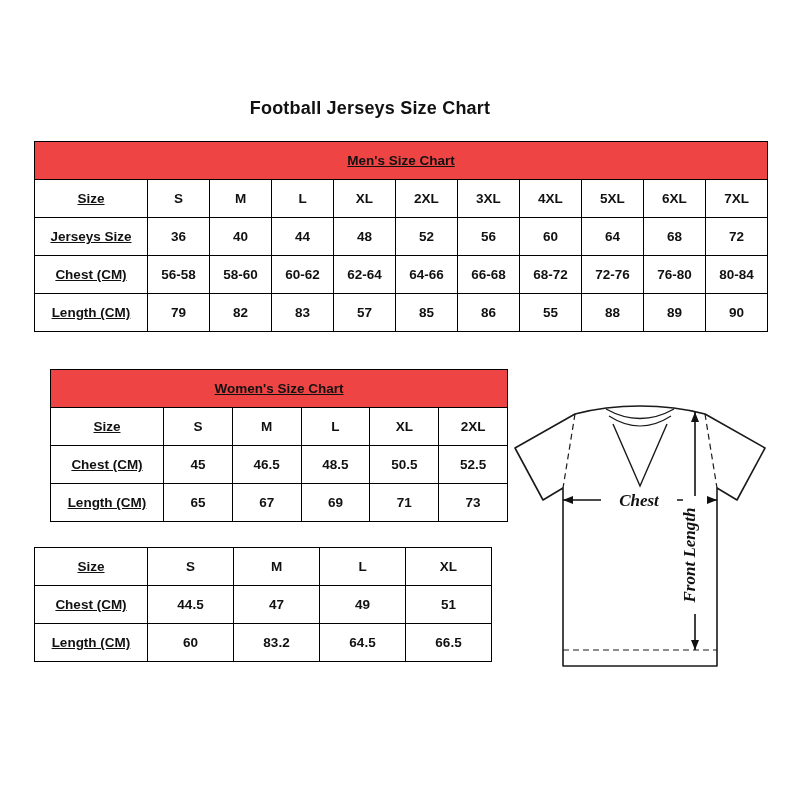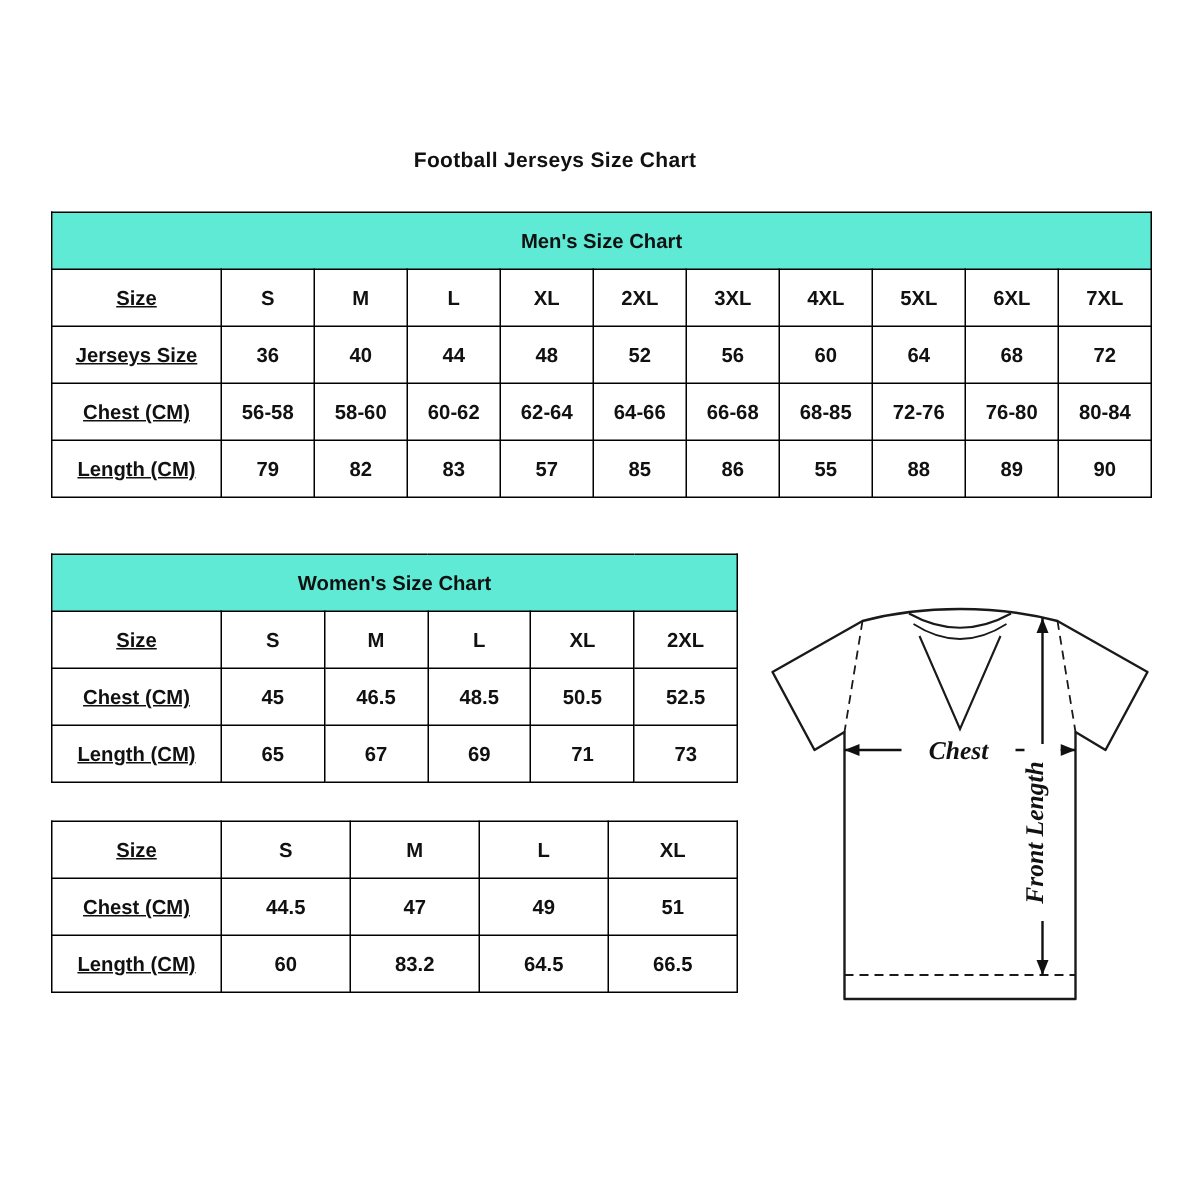--- a/index.html
+++ b/index.html
@@ -15,21 +15,21 @@
     overflow: hidden;
     position: relative;
   }
 
   #page-title {
     position: absolute;
     top: 98px;
     left: 0;
     width: 740px;
     text-align: center;
-    font-size: 14px;
+    font-size: 18px;
     font-weight: bold;
     letter-spacing: 0.2px;
     color: #111111;
   }
 
   .chart-table {
     border-collapse: collapse;
     table-layout: fixed;
     background: #ffffff;
   }
@@ -39,24 +39,25 @@
     text-align: center;
     vertical-align: middle;
     font-size: 13.5px;
     font-weight: bold;
     color: #111111;
     padding: 0;
     height: 38px;
     box-sizing: border-box;
   }
   .table-header-cell {
-    background: #5eead4;
+    background: #ef4444;
     font-size: 15px;
     font-weight: bold;
     height: 40px;
+    text-decoration: underline;
   }
   .row-label {
     font-size: 13px;
     text-decoration: underline;
   }
 
   
   #mens-table-wrap {
     position: absolute;
     left: 34px;
@@ -67,21 +68,21 @@
   #mens-table col.label-col { width: 113px; }
   #mens-table col.data-col  { width: 62px; }
 
   
   #womens-table-wrap {
     position: absolute;
     left: 34px;
     top: 369px;
     width: 457px;
   }
-  #womens-table { width: 457px; }
+  #womens-table { width: 457px; margin-left: 16px; }
   #womens-table col.label-col { width: 113px; }
   #womens-table col.data-col  { width: 68.8px; }
 
   
   #youth-table-wrap {
     position: absolute;
     left: 34px;
     top: 547px;
     width: 457px;
   }
@@ -159,21 +160,21 @@
         <td>72</td>
       </tr>
       <tr>
         <td class="row-label">Chest (CM)</td>
         <td>56-58</td>
         <td>58-60</td>
         <td>60-62</td>
         <td>62-64</td>
         <td>64-66</td>
         <td>66-68</td>
-        <td>68-85</td>
+        <td>68-72</td>
         <td>72-76</td>
         <td>76-80</td>
         <td>80-84</td>
       </tr>
       <tr>
         <td class="row-label">Length (CM)</td>
         <td>79</td>
         <td>82</td>
         <td>83</td>
         <td>57</td>

